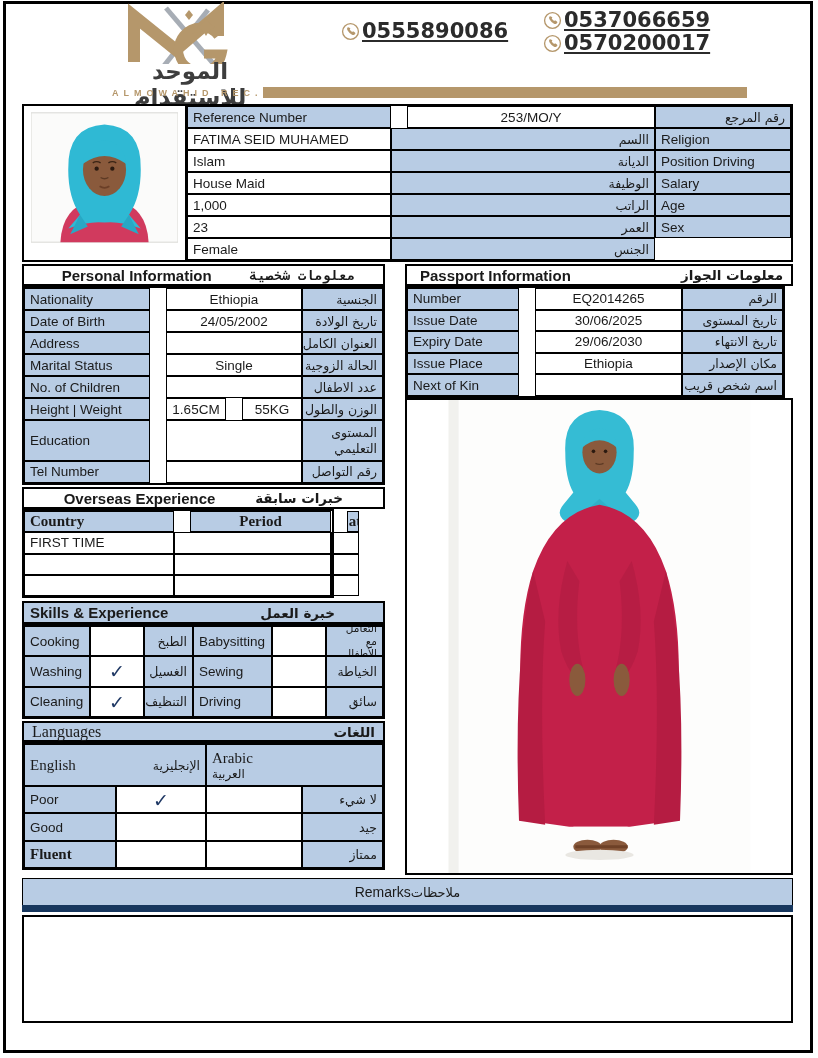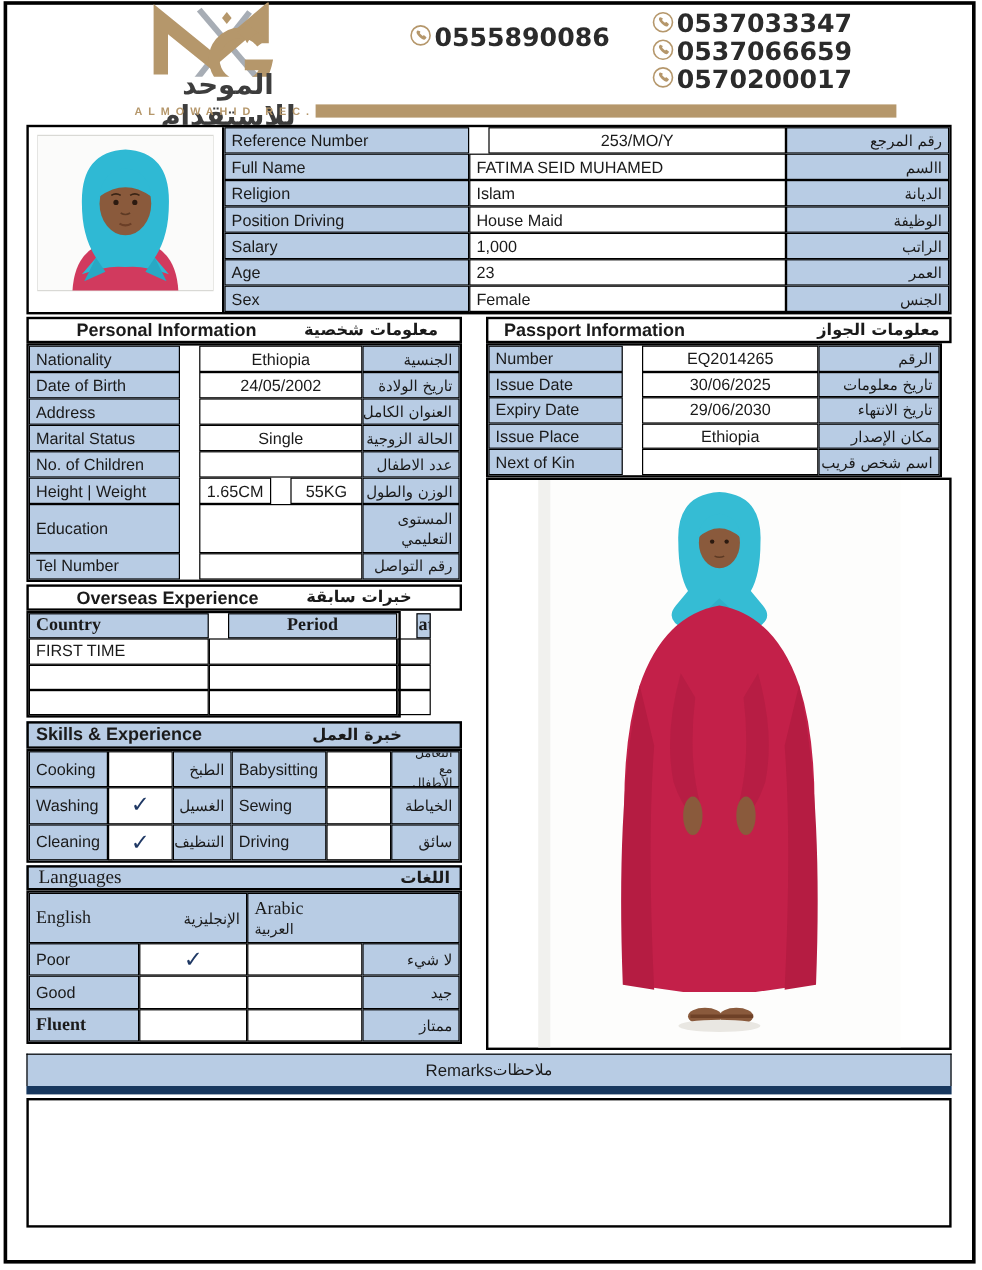--- a/index.html
+++ b/index.html
@@ -8,21 +8,21 @@
   .frame{position:absolute;left:3px;top:1px;width:804px;height:1046px;border:3px solid #000;}
 
   
   .logo-wrap{position:absolute;left:88px;top:2px;width:200px;height:62px;}
   .brand-ar{position:absolute;left:110px;top:58px;width:160px;text-align:center;
             font-family:"DejaVu Sans",sans-serif;font-size:23px;font-weight:bold;color:#3d3d3d;direction:rtl;}
   .brand-en{position:absolute;left:112px;top:88px;width:170px;font-size:9px;letter-spacing:5px;
             color:#b5976b;font-weight:bold;white-space:nowrap;}
   .gold-bar{position:absolute;left:263px;top:87px;width:484px;height:11px;background:#b5976b;}
   .phones{position:absolute;font-size:21px;font-weight:600;color:#2b2b2b;font-family:"DejaVu Sans",sans-serif;}
-  .phones .ph{display:flex;gap:2px;line-height:23px;}
+  .phones .ph{display:flex;align-items:center;gap:2px;line-height:23px;text-decoration:underline;}
   .ph svg{width:19px;height:19px;flex:0 0 auto;}
   .phones1{left:341px;top:20px;}
   .phones2{left:543px;top:9px;}
 
   
   .abs{position:absolute;box-sizing:border-box;}
   .obox{border:2px solid #000;background:#fff;}
   .grid{display:grid;box-sizing:border-box;}
   .cell{border:1px solid #000;box-sizing:border-box;display:flex;align-items:center;
         padding:0 5px;font-size:13.5px;overflow:hidden;white-space:nowrap;}
@@ -71,27 +71,20 @@
   <div class="phones phones1">
     <div class="ph">
         <svg viewBox="0 0 24 24">
           <circle cx="12" cy="12" r="10" fill="none" stroke="#b5976b" stroke-width="1.7"></circle>
           <path d="M8.4 7.1c-.9.9-1 2.2.2 4 1.3 2 3 3.6 4.9 4.7 1.6 1 2.9 1 3.6.1l.9-1.1c.3-.4.3-.9-.1-1.2l-1.9-1.5c-.4-.3-.9-.3-1.2 0l-.6.6c-1.1-.7-2.6-2.1-3.2-3.1l.5-.7c.3-.3.3-.9-.1-1.2L9.7 7c-.4-.3-1-.3-1.3.1z" fill="#b5976b"></path>
         </svg>
         <span>0555890086</span>
       </div>
   </div>
   <div class="phones phones2">
-    <div class="ph">
-        <svg viewBox="0 0 24 24">
-          <circle cx="12" cy="12" r="10" fill="none" stroke="#b5976b" stroke-width="1.7"></circle>
-          <path d="M8.4 7.1c-.9.9-1 2.2.2 4 1.3 2 3 3.6 4.9 4.7 1.6 1 2.9 1 3.6.1l.9-1.1c.3-.4.3-.9-.1-1.2l-1.9-1.5c-.4-.3-.9-.3-1.2 0l-.6.6c-1.1-.7-2.6-2.1-3.2-3.1l.5-.7c.3-.3.3-.9-.1-1.2L9.7 7c-.4-.3-1-.3-1.3.1z" fill="#b5976b"></path>
-        </svg>
-        <span>0537033347</span>
-      </div>
     <div class="ph">
         <svg viewBox="0 0 24 24">
           <circle cx="12" cy="12" r="10" fill="none" stroke="#b5976b" stroke-width="1.7"></circle>
           <path d="M8.4 7.1c-.9.9-1 2.2.2 4 1.3 2 3 3.6 4.9 4.7 1.6 1 2.9 1 3.6.1l.9-1.1c.3-.4.3-.9-.1-1.2l-1.9-1.5c-.4-.3-.9-.3-1.2 0l-.6.6c-1.1-.7-2.6-2.1-3.2-3.1l.5-.7c.3-.3.3-.9-.1-1.2L9.7 7c-.4-.3-1-.3-1.3.1z" fill="#b5976b"></path>
         </svg>
         <span>0537066659</span>
       </div>
     <div class="ph">
         <svg viewBox="0 0 24 24">
           <circle cx="12" cy="12" r="10" fill="none" stroke="#b5976b" stroke-width="1.7"></circle>
@@ -116,21 +109,20 @@
         <path d="M63 51 q4 -2.5 8 0" stroke="#3a2415" stroke-width="1.4" fill="none"></path>
         <path d="M79 51 q4 -2.5 8 0" stroke="#3a2415" stroke-width="1.4" fill="none"></path>
         <path d="M71 66 q4 2.5 8 0" stroke="#5d3a24" stroke-width="1.4" fill="none"></path>
         <path d="M70 75 q5 3 10 0" stroke="#6b3f27" stroke-width="1.8" fill="none"></path>
       </svg>
     </div>
     <div class="grid" style="flex:1;grid-template-columns:204px 264px 1fr;grid-auto-rows:1fr;">
       <div class="cell blue">Reference Number</div>
       <div class="cell ctr">253/MO/Y</div>
       <div class="cell blue ar">رقم المرجع</div>
-      <div class="cell blue">Full Name</div>
       <div class="cell">FATIMA SEID MUHAMED</div>
       <div class="cell blue ar">االسم</div>
       <div class="cell blue">Religion</div>
       <div class="cell">Islam</div>
       <div class="cell blue ar">الديانة</div>
       <div class="cell blue">Position Driving</div>
       <div class="cell">House Maid</div>
       <div class="cell blue ar">الوظيفة</div>
       <div class="cell blue">Salary</div>
       <div class="cell">1,000</div>
@@ -139,21 +131,21 @@
       <div class="cell">23</div>
       <div class="cell blue ar">العمر</div>
       <div class="cell blue">Sex</div>
       <div class="cell">Female</div>
       <div class="cell blue ar">الجنس</div>
     </div>
   </div>
 
   <div class="abs obox sec" style="left:22px;top:264px;width:363px;height:22px;">
     <span class="en">Personal Information</span>
-    <span class="ara" style="padding-right:18px;">معلومات شخصية</span>
+    <span class="ara" style="padding-right:28px;font-family:Liberation Mono, monospace;">معلومات شخصية</span>
   </div>
   <div class="abs obox grid" style="left:22px;top:286px;width:363px;height:199px;grid-template-columns:126px 76px 76px 1fr;grid-template-rows:1fr 1fr 1fr 1fr 1fr 1fr 1.85fr 1fr;">
     <div class="cell blue">Nationality</div>
     <div class="cell ctr" style="grid-column:span 2;">Ethiopia</div>
     <div class="cell blue ar">الجنسية</div>
     <div class="cell blue">Date of Birth</div>
     <div class="cell ctr" style="grid-column:span 2;">24/05/2002</div>
     <div class="cell blue ar">تاريخ الولادة</div>
     <div class="cell blue">Address</div>
     <div class="cell ctr" style="grid-column:span 2;"></div>
@@ -179,21 +171,21 @@
   <div class="abs obox sec" style="left:405px;top:264px;width:388px;height:22px;padding:0 8px 0 13px;">
     <span style="font-weight:bold;">Passport Information</span>
     <span class="ara" style="margin-left:auto;">معلومات الجواز</span>
   </div>
   <div class="abs obox grid" style="left:405px;top:286px;width:380px;height:112px;grid-template-columns:112px 163px 1fr;grid-auto-rows:1fr;">
     <div class="cell blue">Number</div>
     <div class="cell ctr">EQ2014265</div>
     <div class="cell blue ar">الرقم</div>
     <div class="cell blue">Issue Date</div>
     <div class="cell ctr">30/06/2025</div>
-    <div class="cell blue ar">تاريخ معلومات</div>
+    <div class="cell blue ar">تاريخ المستوى</div>
     <div class="cell blue">Expiry Date</div>
     <div class="cell ctr">29/06/2030</div>
     <div class="cell blue ar">تاريخ الانتهاء</div>
     <div class="cell blue">Issue Place</div>
     <div class="cell ctr">Ethiopia</div>
     <div class="cell blue ar">مكان الإصدار</div>
     <div class="cell blue">Next of Kin</div>
     <div class="cell ctr"></div>
     <div class="cell blue ar">اسم شخص قريب</div>
   </div>

